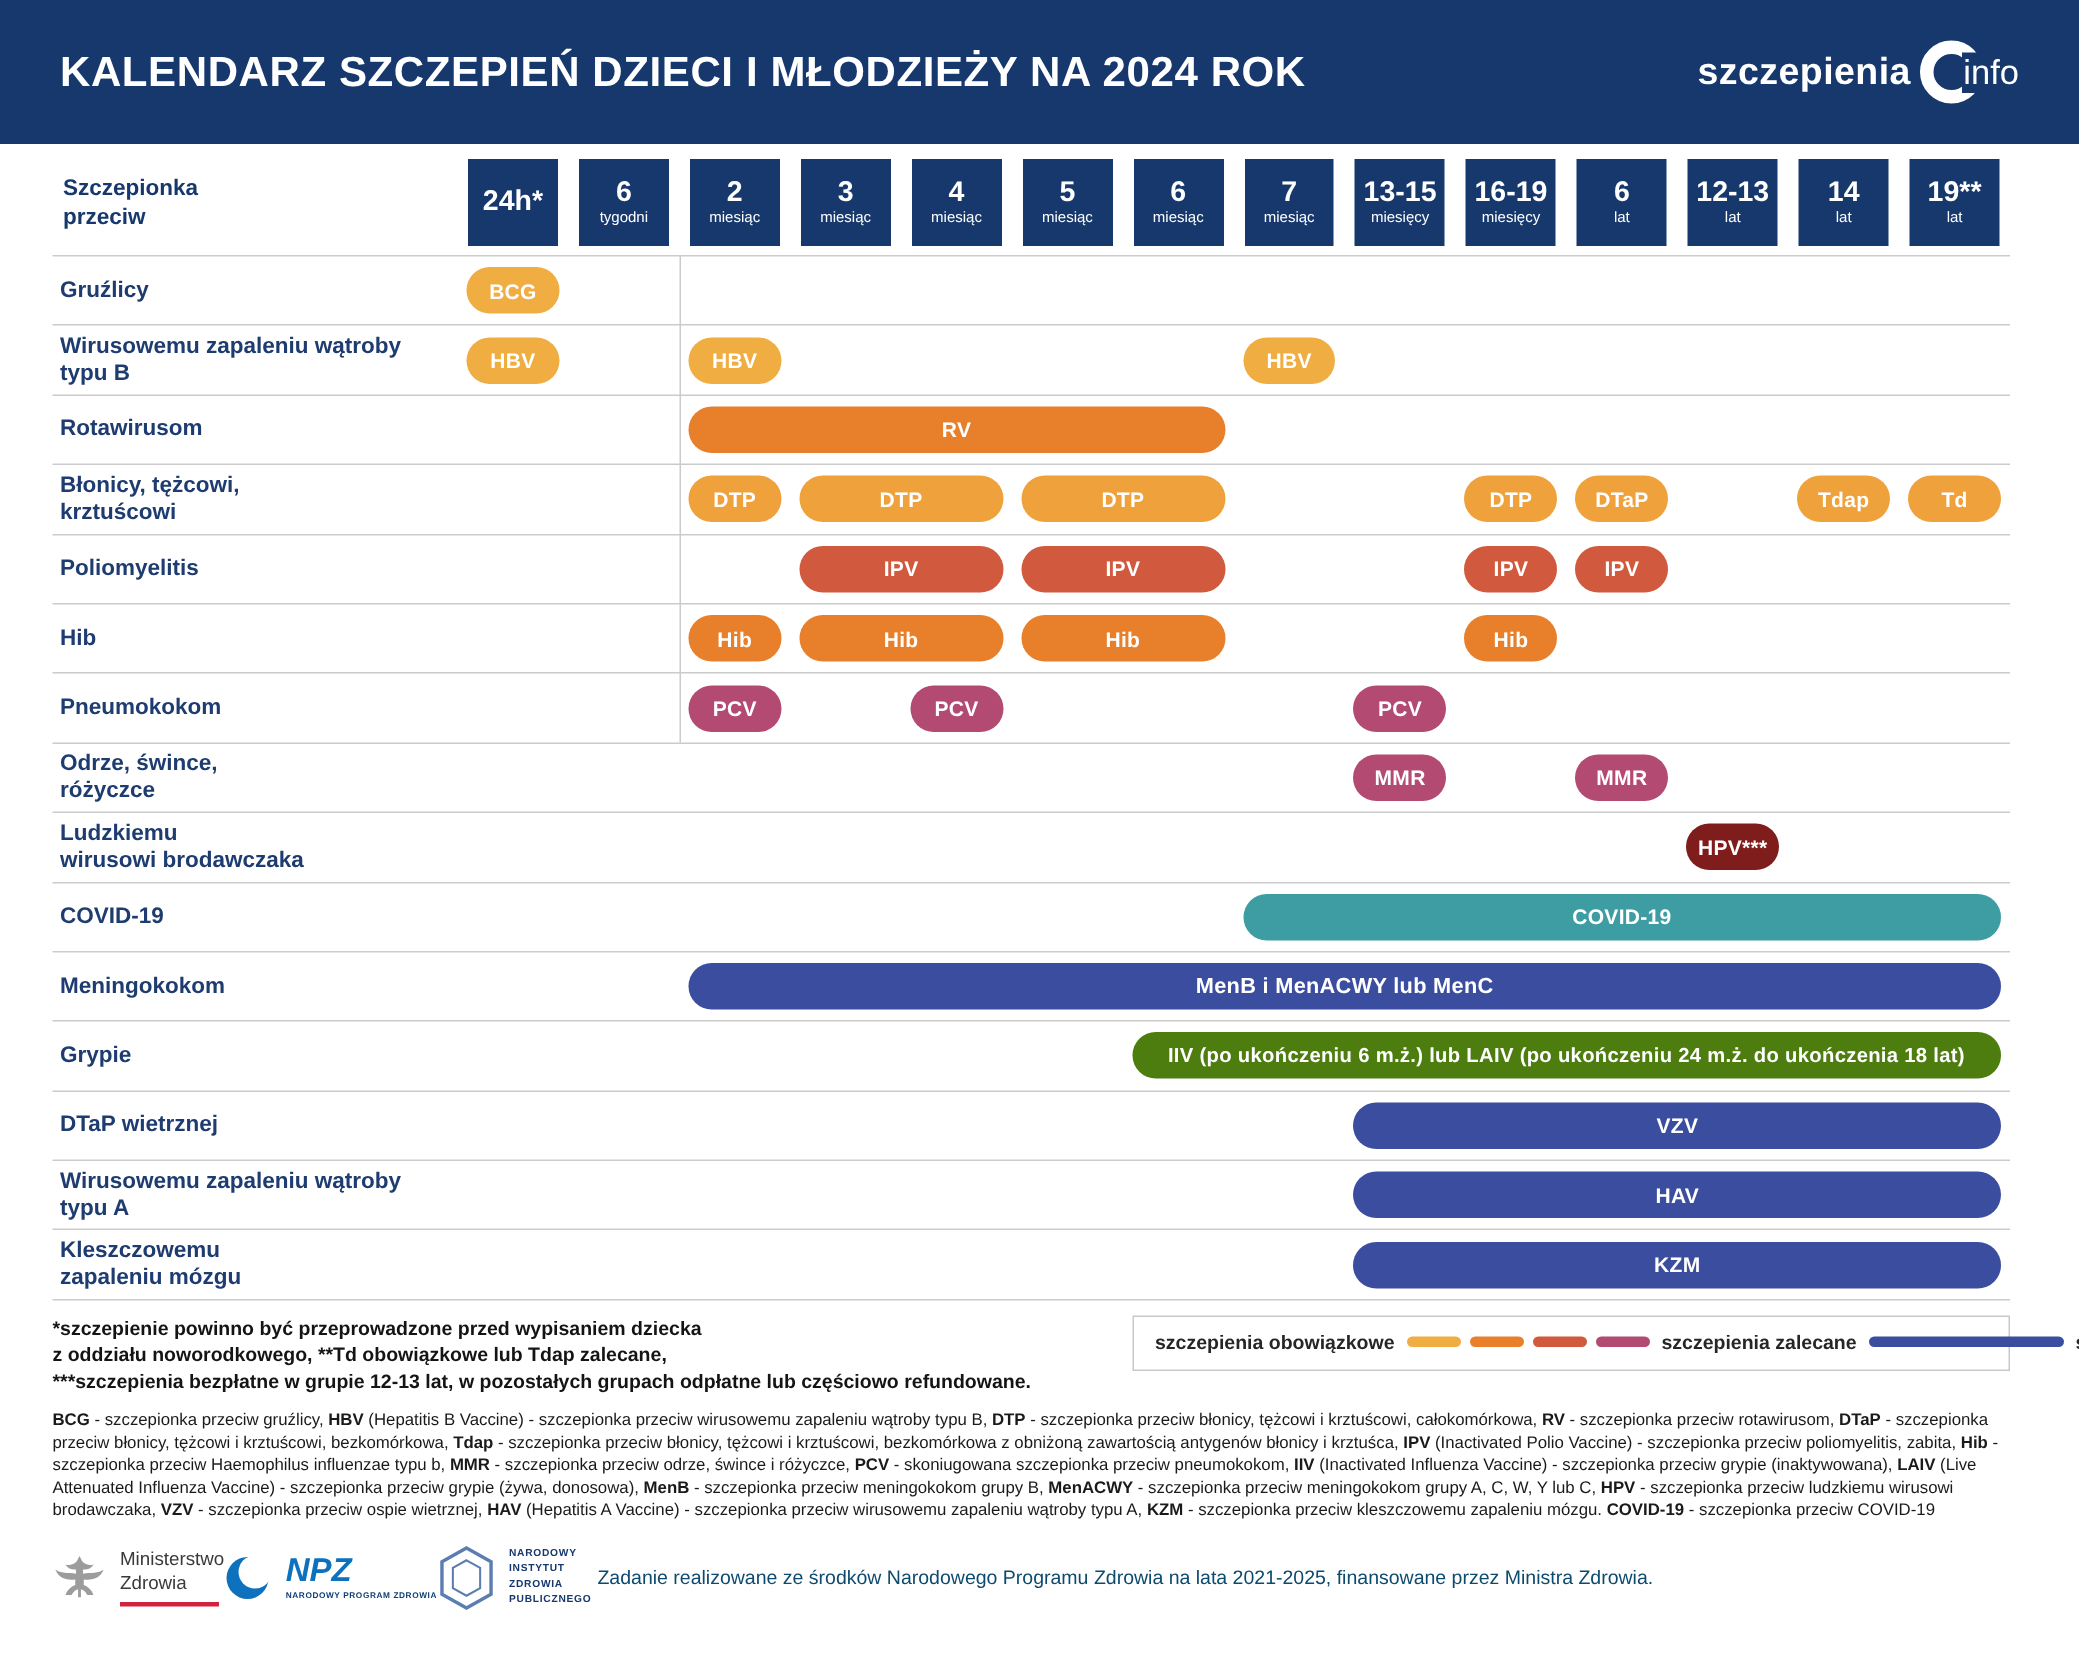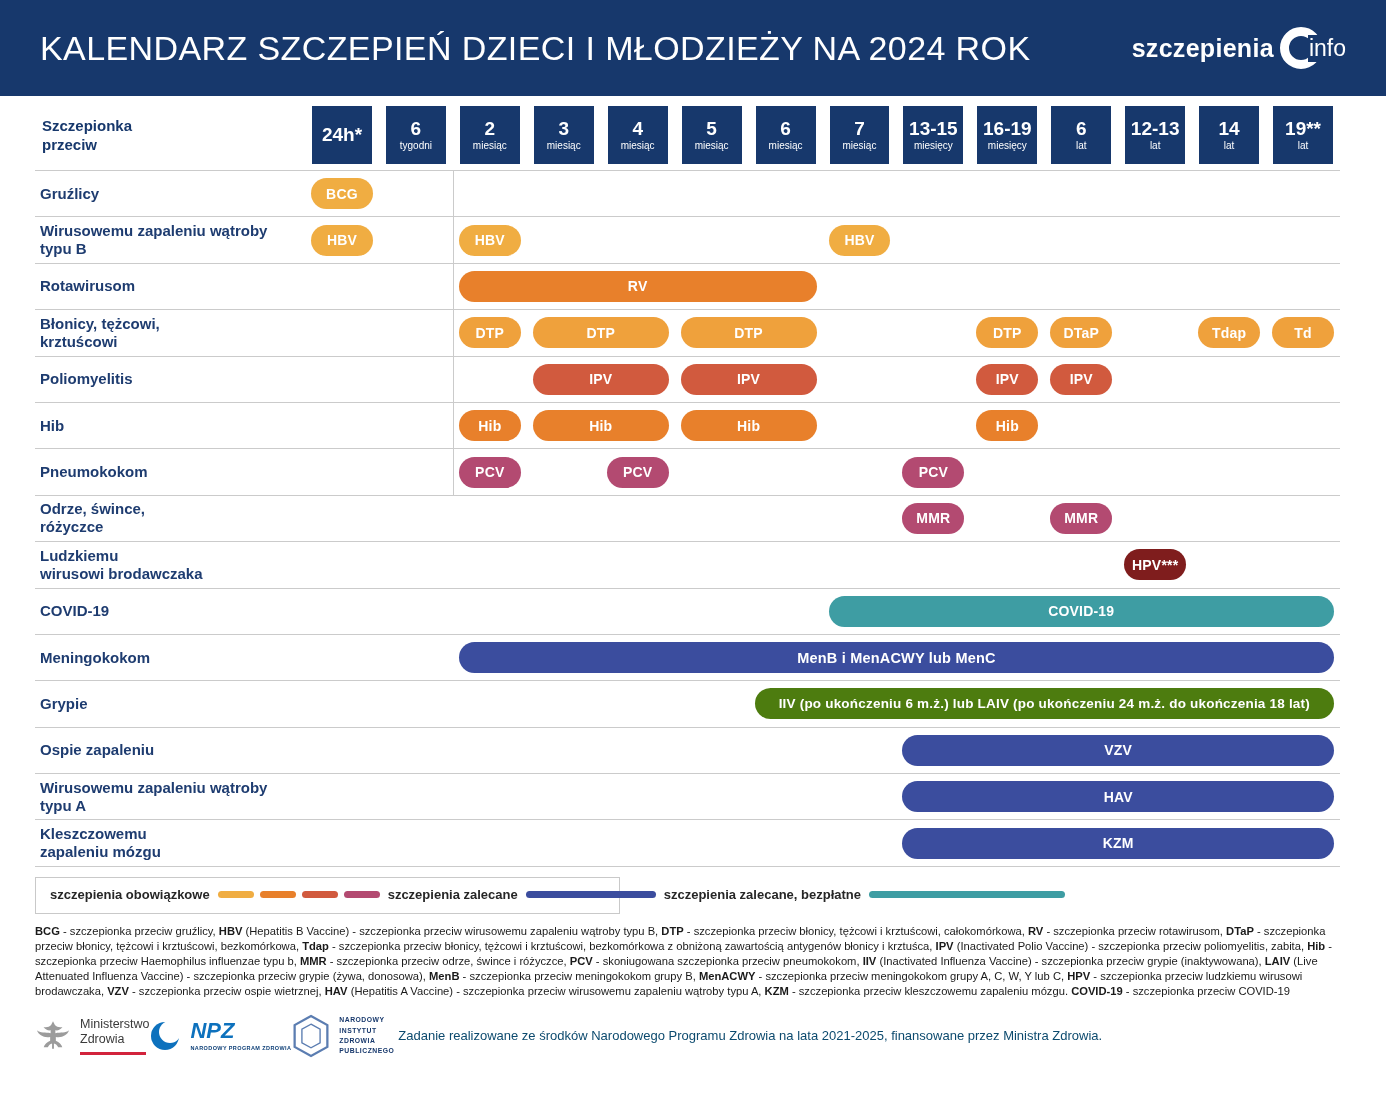--- a/index.html
+++ b/index.html
@@ -7,21 +7,21 @@
     --line:#CBCBCB;
   }
   *{box-sizing:border-box;margin:0;padding:0}
   html,body{width:1386px}
   body{
     height:1102px;overflow:hidden;position:relative;
     background:#fff;font-family:"Liberation Sans",sans-serif;
   }
   
   .app-header{height:96px;background:var(--navy);display:flex;align-items:center;justify-content:space-between;padding:0 40px}
-  .page-title{color:#fff;font-size:34px;font-weight:normal;letter-spacing:.4px}
+  .page-title{color:#fff;font-size:28px;font-weight:bold;letter-spacing:.4px}
   .logo{display:flex;align-items:center;color:#fff}
   .logo-part1{font-size:25px;font-weight:bold;letter-spacing:.3px}
   .logo-ring{width:42px;height:42px;border:9px solid #fff;border-radius:50%;display:inline-block;margin-left:6px}
   .logo-part2{font-size:23px;font-weight:normal;margin-left:-14px;background:var(--navy);padding-left:1px;z-index:1}
   
   .age-header-row{display:grid;grid-template-columns:305px repeat(14,1fr);margin:10px 46px 0 0}
   .corner-label{display:flex;align-items:center;padding-left:42px;color:var(--navy);font-size:15px;font-weight:bold;white-space:pre-line;line-height:1.3}
   .age-box{height:58px;margin:0 7px;background:var(--navy);color:#fff;display:flex;flex-direction:column;align-items:center;justify-content:center}
   .age-big{font-size:19px;font-weight:bold;line-height:1.05}
   .age-small{font-size:10px;margin-top:1px}
@@ -197,37 +197,40 @@
     </div>
     <div class="vrow">
       <div class="vlabel">Meningokokom</div>
       <div class="pill" style="grid-column: 4 / span 12; background: rgb(59, 77, 158); font-size: 14.5px;">MenB i MenACWY lub MenC</div>
     </div>
     <div class="vrow">
       <div class="vlabel">Grypie</div>
       <div class="pill" style="grid-column: 8 / span 8; background: #4d7c0f; font-size: 13.5px;">IIV (po ukończeniu 6 m.ż.) lub LAIV (po ukończeniu 24 m.ż. do ukończenia 18 lat)</div>
     </div>
     <div class="vrow">
-      <div class="vlabel">Ospie zapaleniu</div>
+      <div class="vlabel">DTaP wietrznej</div>
       <div class="pill" style="grid-column: 10 / span 6; background: rgb(59, 77, 158);">VZV</div>
     </div>
     <div class="vrow">
       <div class="vlabel">Wirusowemu zapaleniu wątroby
 typu A</div>
       <div class="pill" style="grid-column: 10 / span 6; background: rgb(59, 77, 158);">HAV</div>
     </div>
     <div class="vrow">
       <div class="vlabel">Kleszczowemu
 zapaleniu mózgu</div>
       <div class="pill" style="grid-column: 10 / span 6; background: rgb(59, 77, 158);">KZM</div>
     </div>
   </div>
 <div class="vdivider"></div>
 
 <div class="below-row">
+  <div class="footnotes">*szczepienie powinno być przeprowadzone przed wypisaniem dziecka
+z oddziału noworodkowego, **Td obowiązkowe lub Tdap zalecane,
+***szczepienia bezpłatne w grupie 12-13 lat, w pozostałych grupach odpłatne lub częściowo refundowane.</div>
   <div class="legend">
     <div class="legend-item">
       <div class="legend-label">szczepienia obowiązkowe</div>
       <div class="dash-row">
           <span class="dash" style="background: rgb(240, 173, 66);"></span>
           <span class="dash" style="background: rgb(232, 128, 43);"></span>
           <span class="dash" style="background: rgb(209, 90, 62);"></span>
           <span class="dash" style="background: rgb(179, 74, 113);"></span>
         </div>
     </div>

